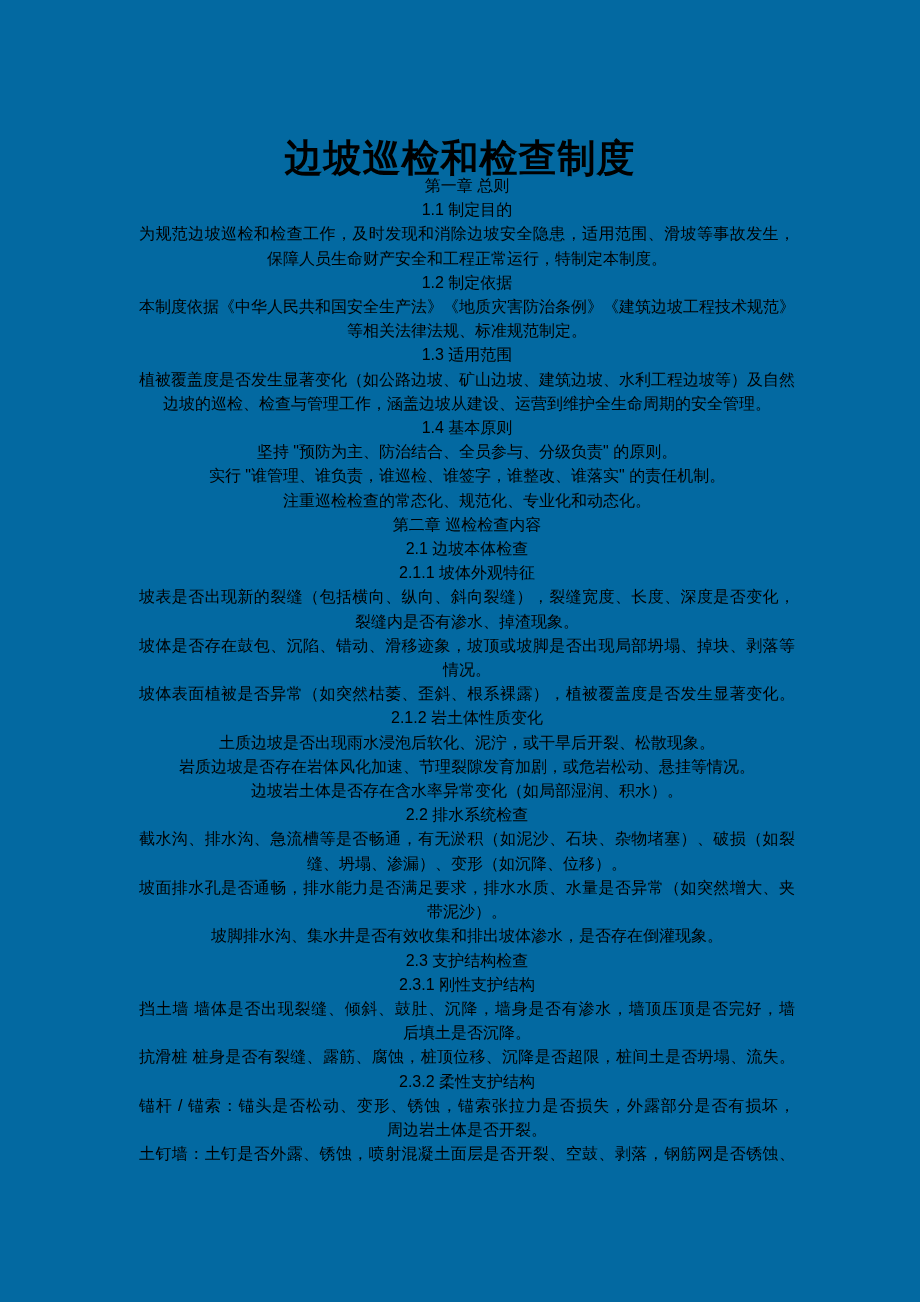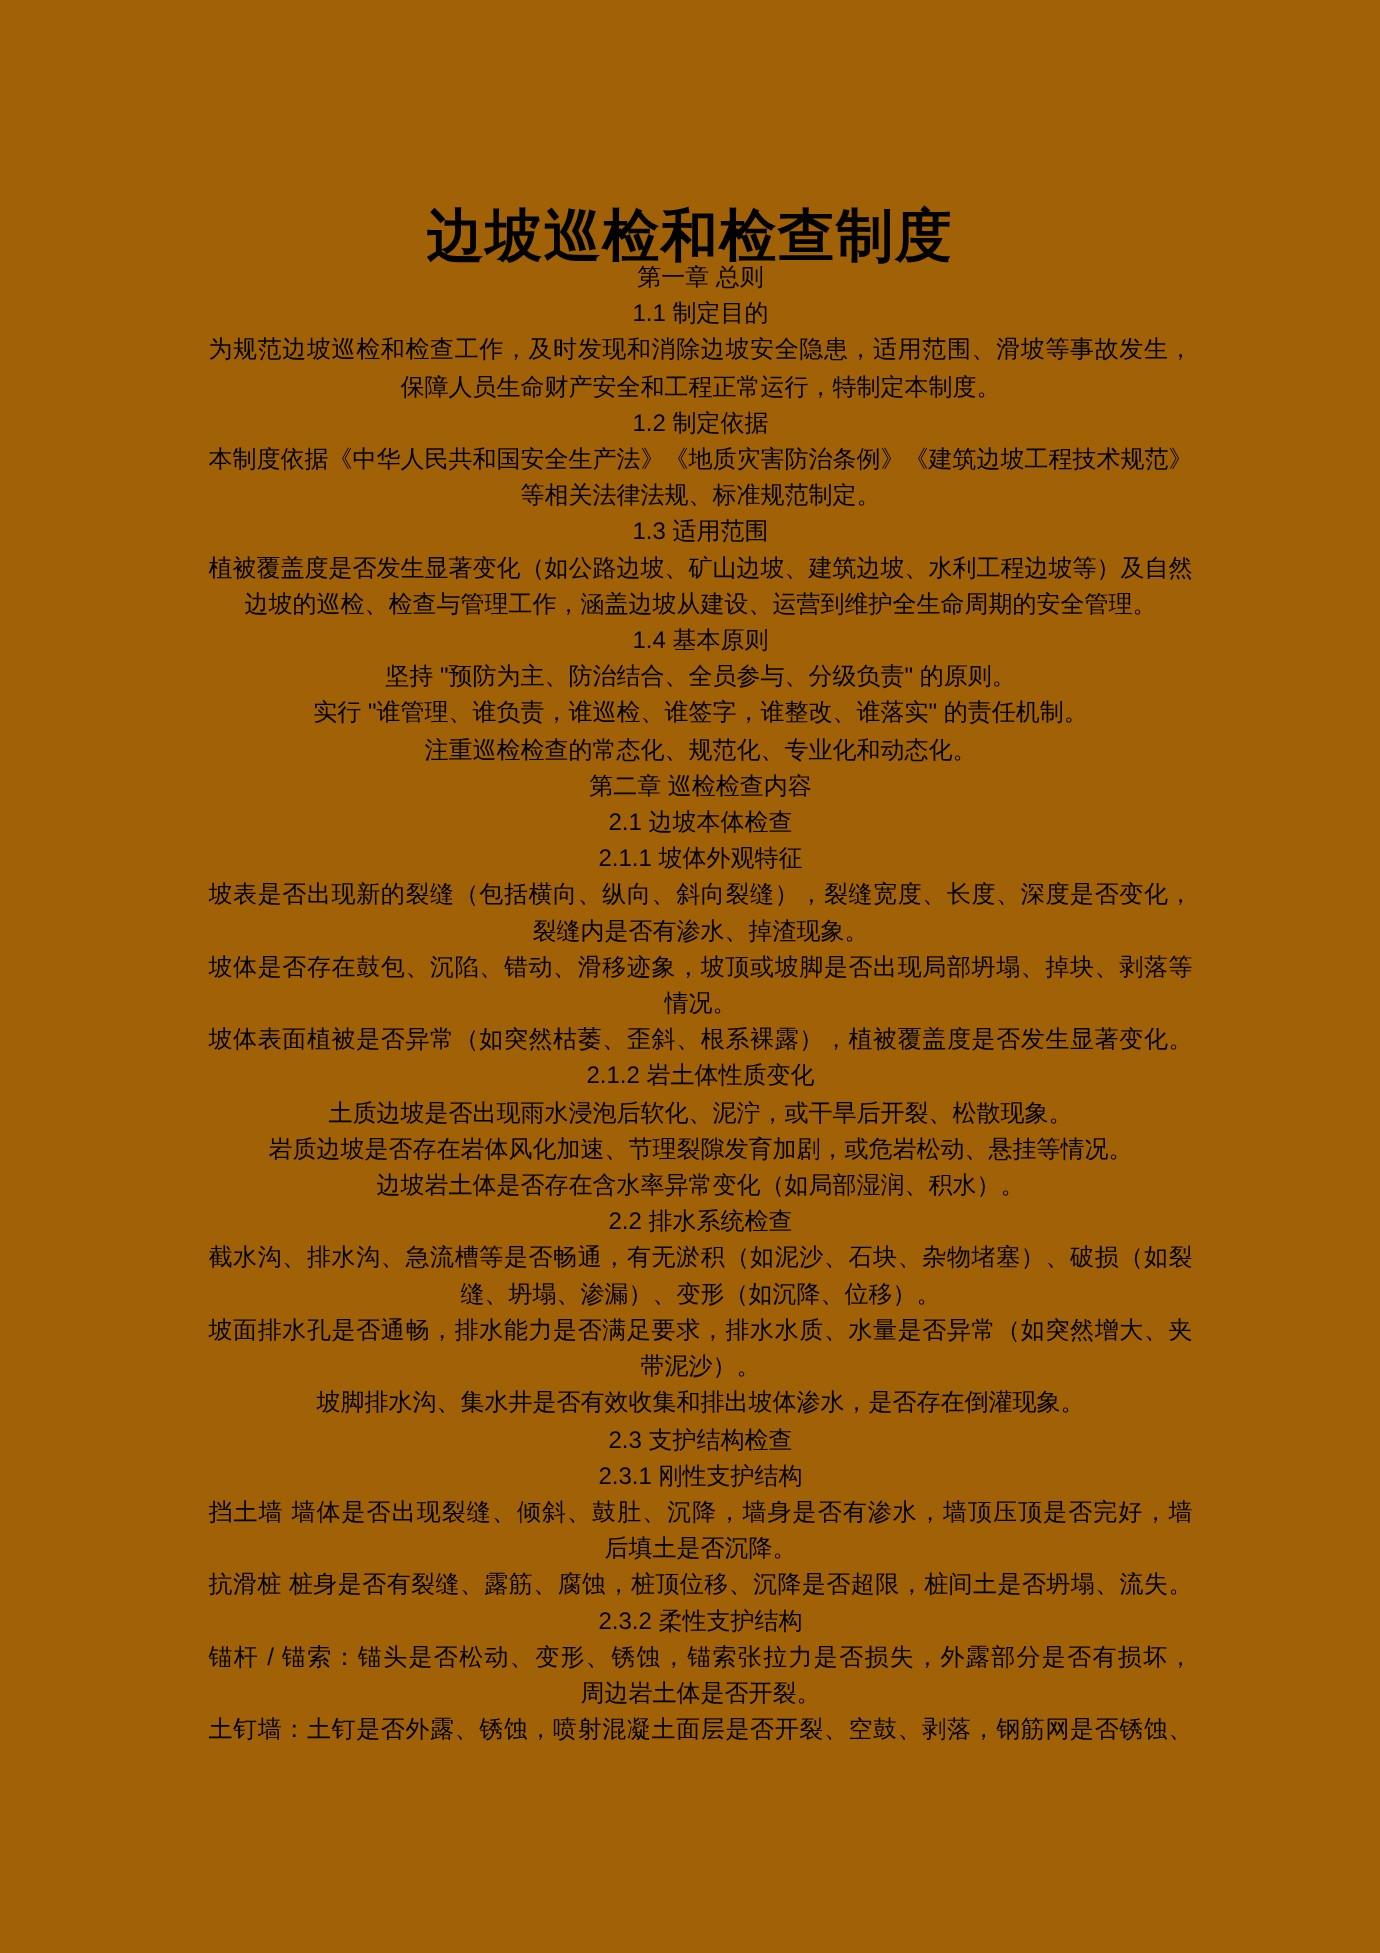--- a/index.html
+++ b/index.html
@@ -13,21 +13,21 @@
     position: relative;
     overflow: hidden;
     font-family: "Liberation Sans", "DejaVu Sans", sans-serif;
     color: #000000;
   }
   .page {
     position: absolute;
     top: 0; left: 0;
     width: 920px;
     height: 1302px;
-    background: #a16207;
+    background: #0369a1;
   }
   .doc-title {
     position: absolute;
     top: 110px;
     left: 0;
     width: 920px;
     text-align: center;
     font-family: "Liberation Serif", "DejaVu Serif", serif;
     font-weight: bold;
     font-size: 38px;

